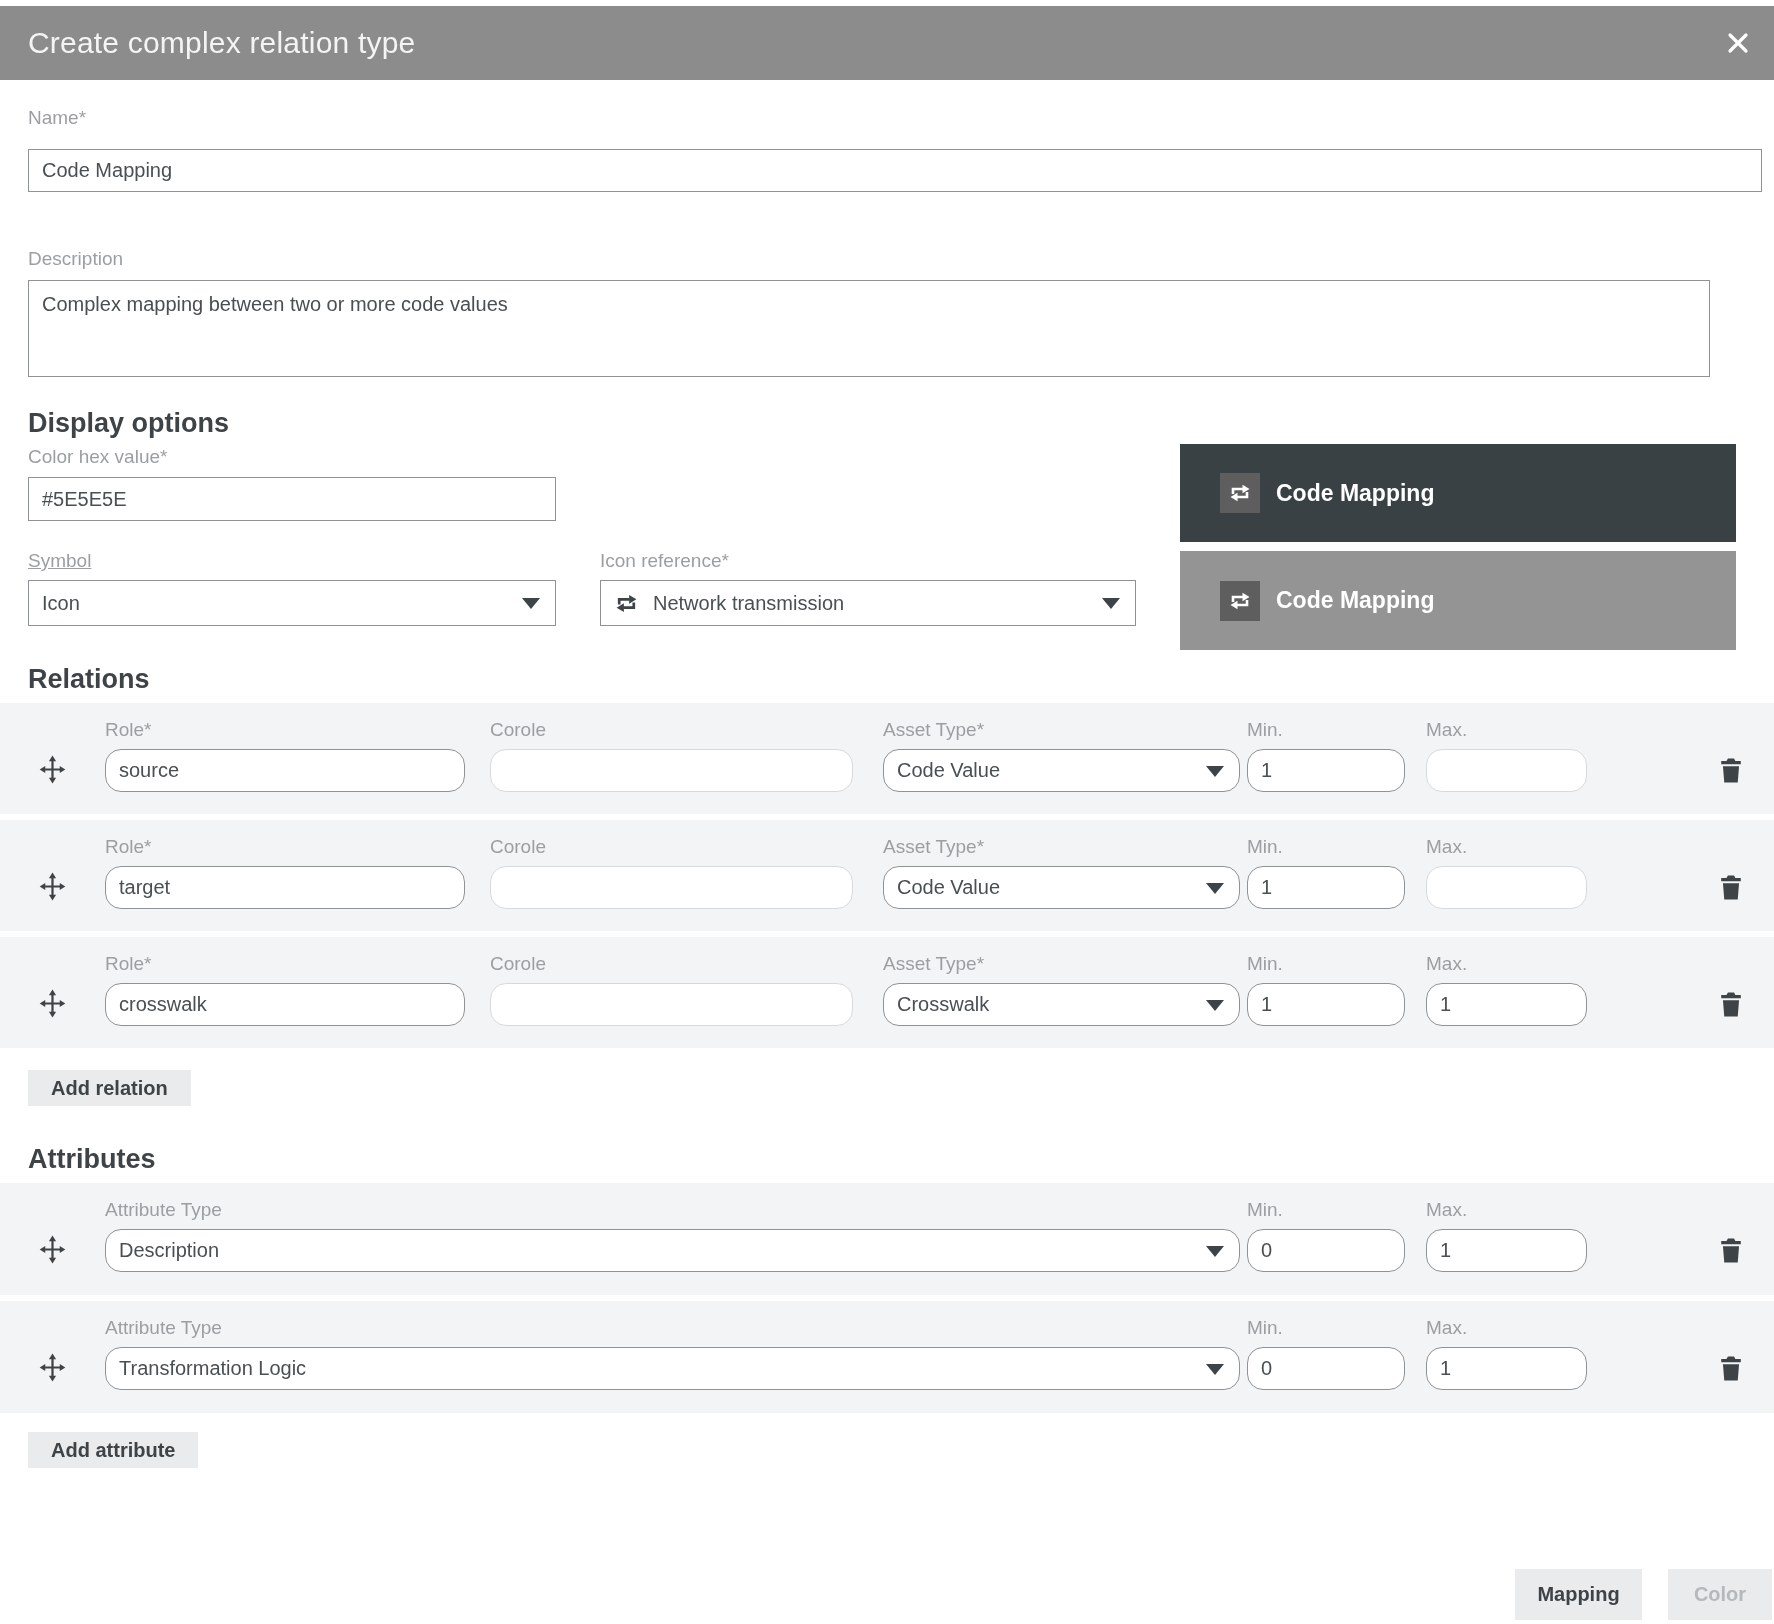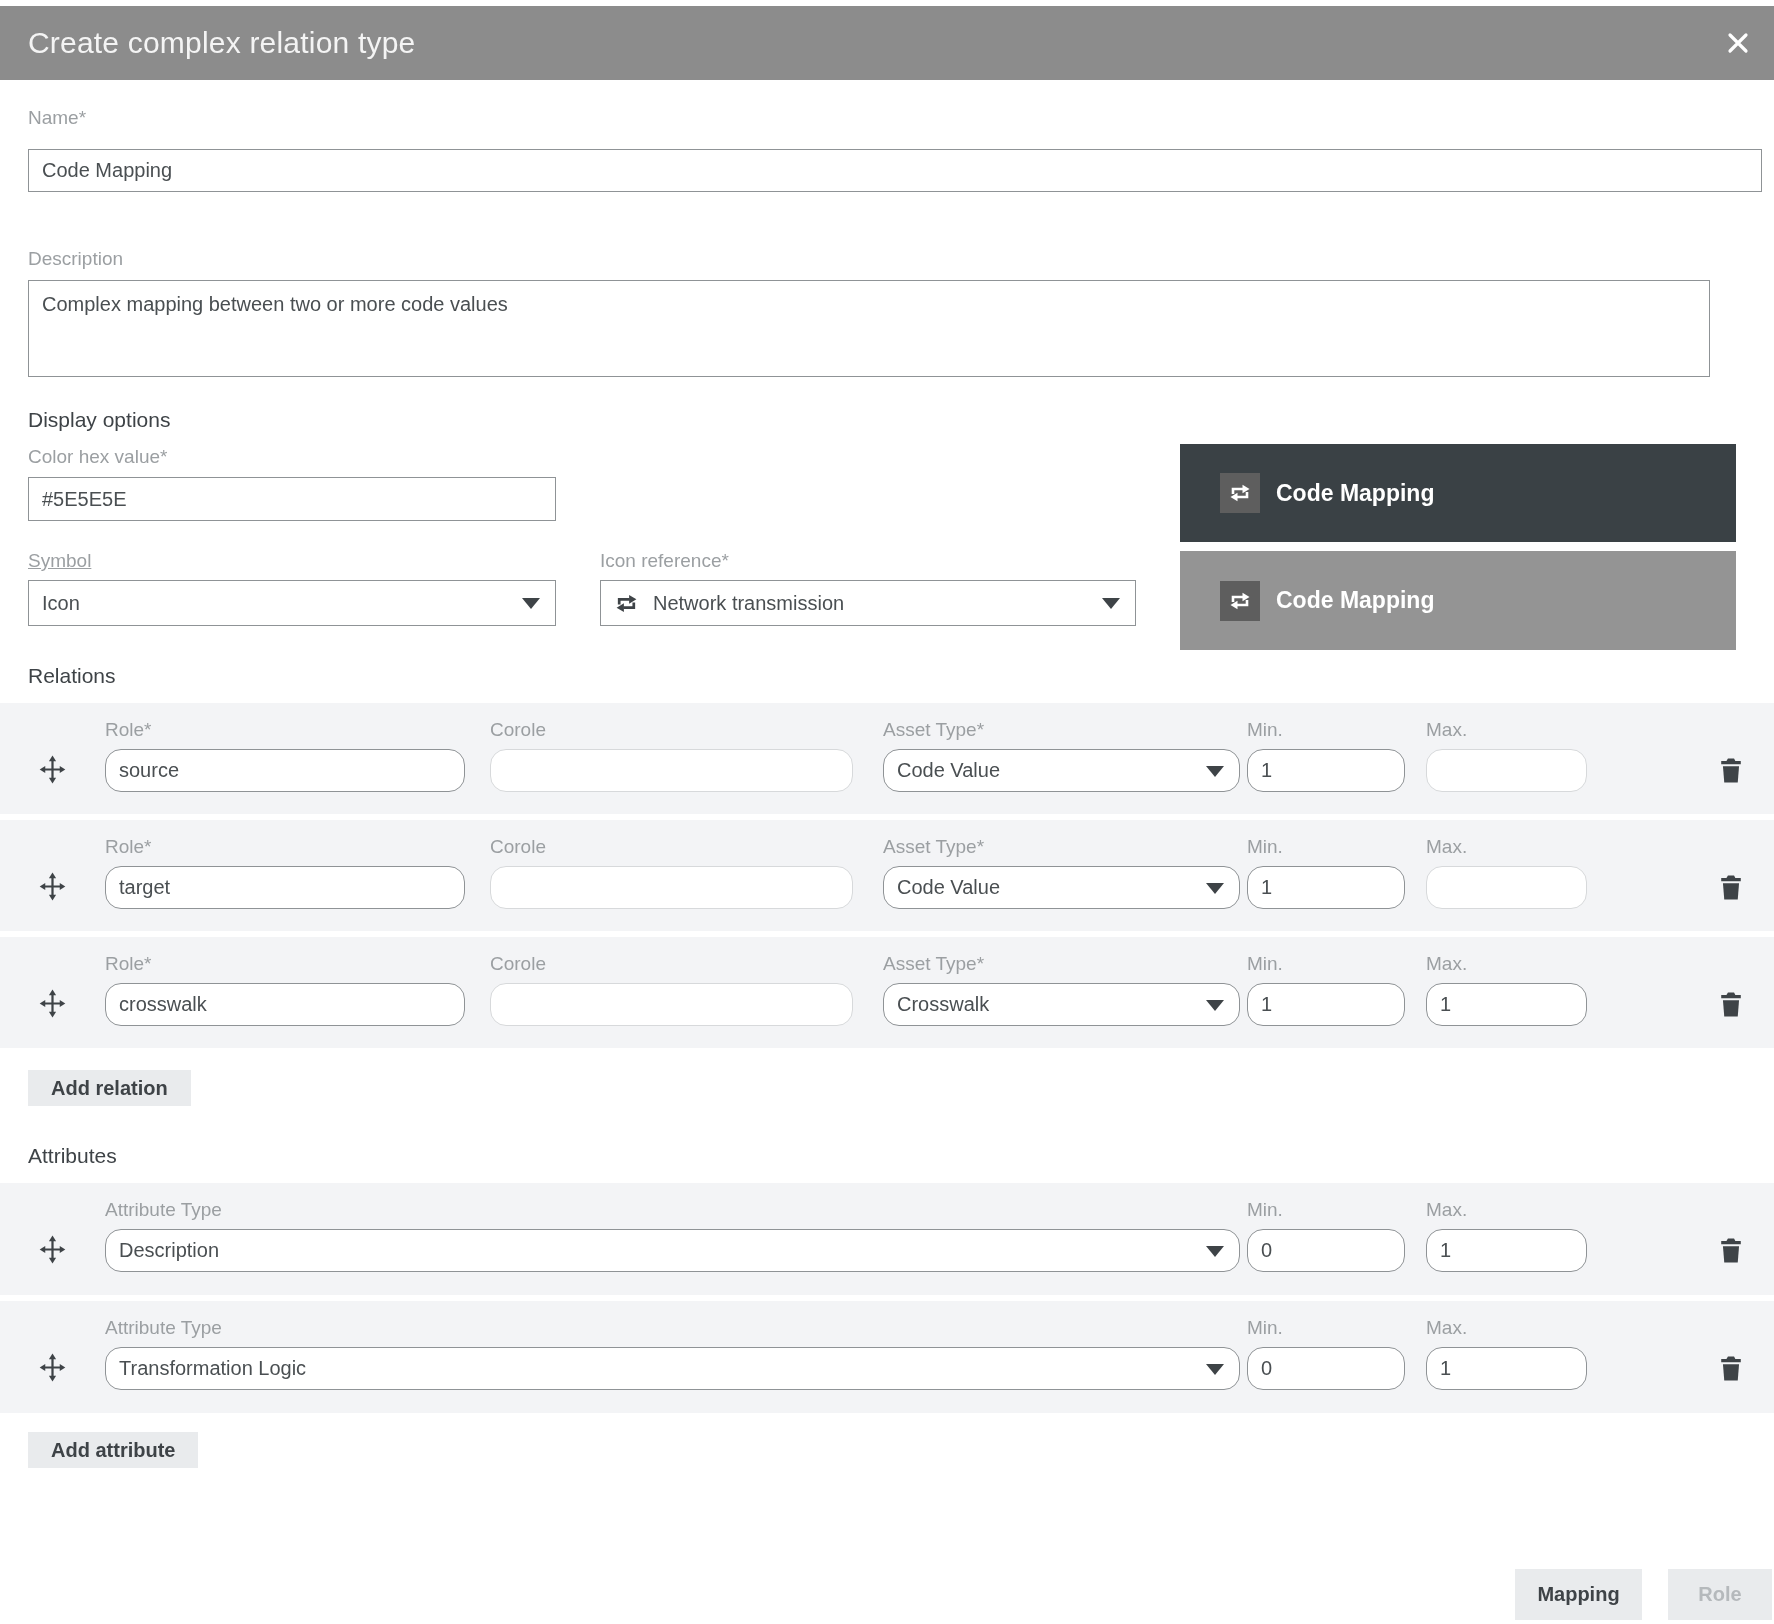--- a/index.html
+++ b/index.html
@@ -35,21 +35,21 @@
   .sel {
     position:relative; border:1px solid #8F9396; background:#fff; height:46px;
     display:flex; align-items:center; padding:0 44px 0 13px; cursor:pointer;
     font-size:20px; color:#4A4F52;
   }
   .sel .caret {
     position:absolute; right:15px; top:50%; margin-top:-5px;
     width:0; height:0; border-left:9px solid transparent; border-right:9px solid transparent;
     border-top:11px solid #3E4347;
   }
-  .heading { font-size:21px; font-weight:400; color:#3E4347; }
+  .heading { font-size:27px; font-weight:700; color:#3E4347; }
 
   
   .abs { position:absolute; }
 
   
   .pcard {
     position:absolute; left:1180px; width:556px; height:98px;
     display:flex; align-items:center; padding-left:40px;
   }
   .pcard.dark { background:#3A4145; }
@@ -380,15 +380,15 @@
           <path d="M7.2 0.5 h5.6 l1.2 2.3 H19 v3 H1 v-3 h4.8 z" fill="#3E4347"></path>
           <path d="M2.6 7.5 h14.8 l-1.2 15 H3.8 z" fill="#3E4347"></path>
         </svg>
       </span>
     </button>
   </div>
 
   <button class="btn small abs" style="top:1432px; left:28px;">Add attribute</button>
 
   <button class="btn footer abs" style="top:1569px; left:1515px; width:127px;">Mapping</button>
-  <button class="btn footer disabled abs" style="top:1569px; left:1668px; width:104px;">Role</button>
+  <button class="btn footer disabled abs" style="top:1569px; left:1668px; width:104px;">Color</button>
 
 </div>
 
 </body></html>

